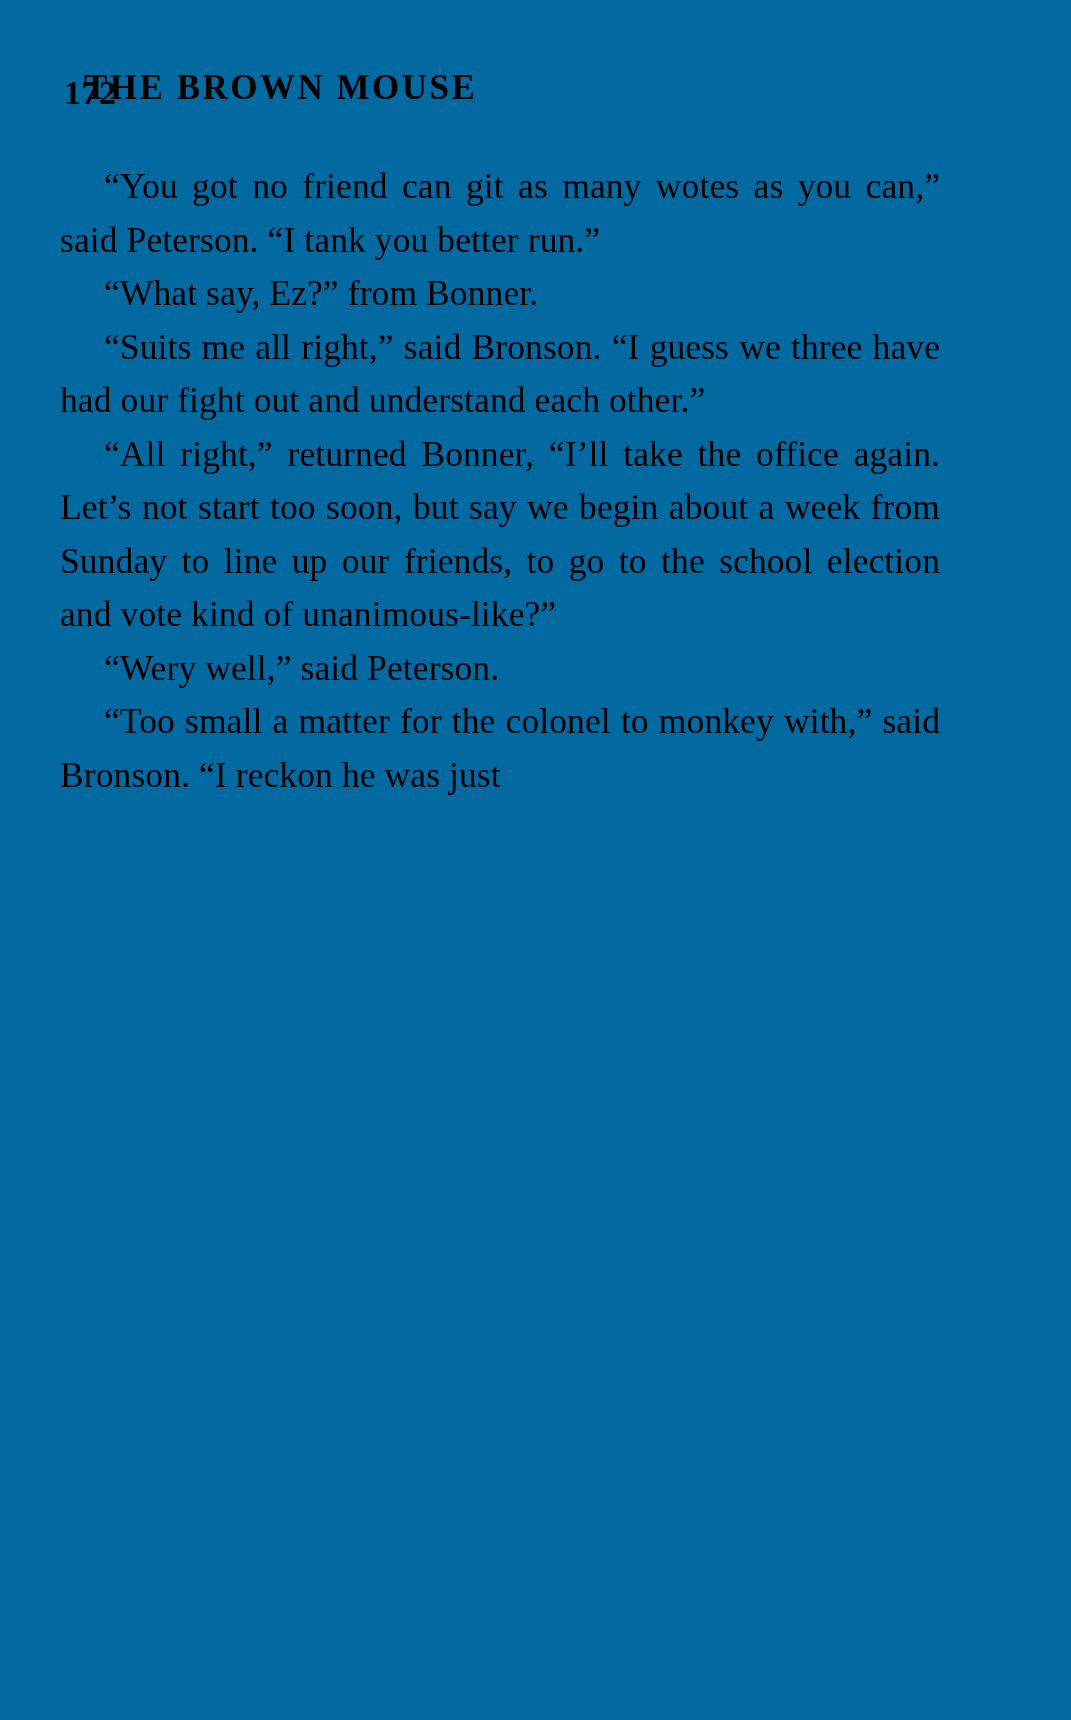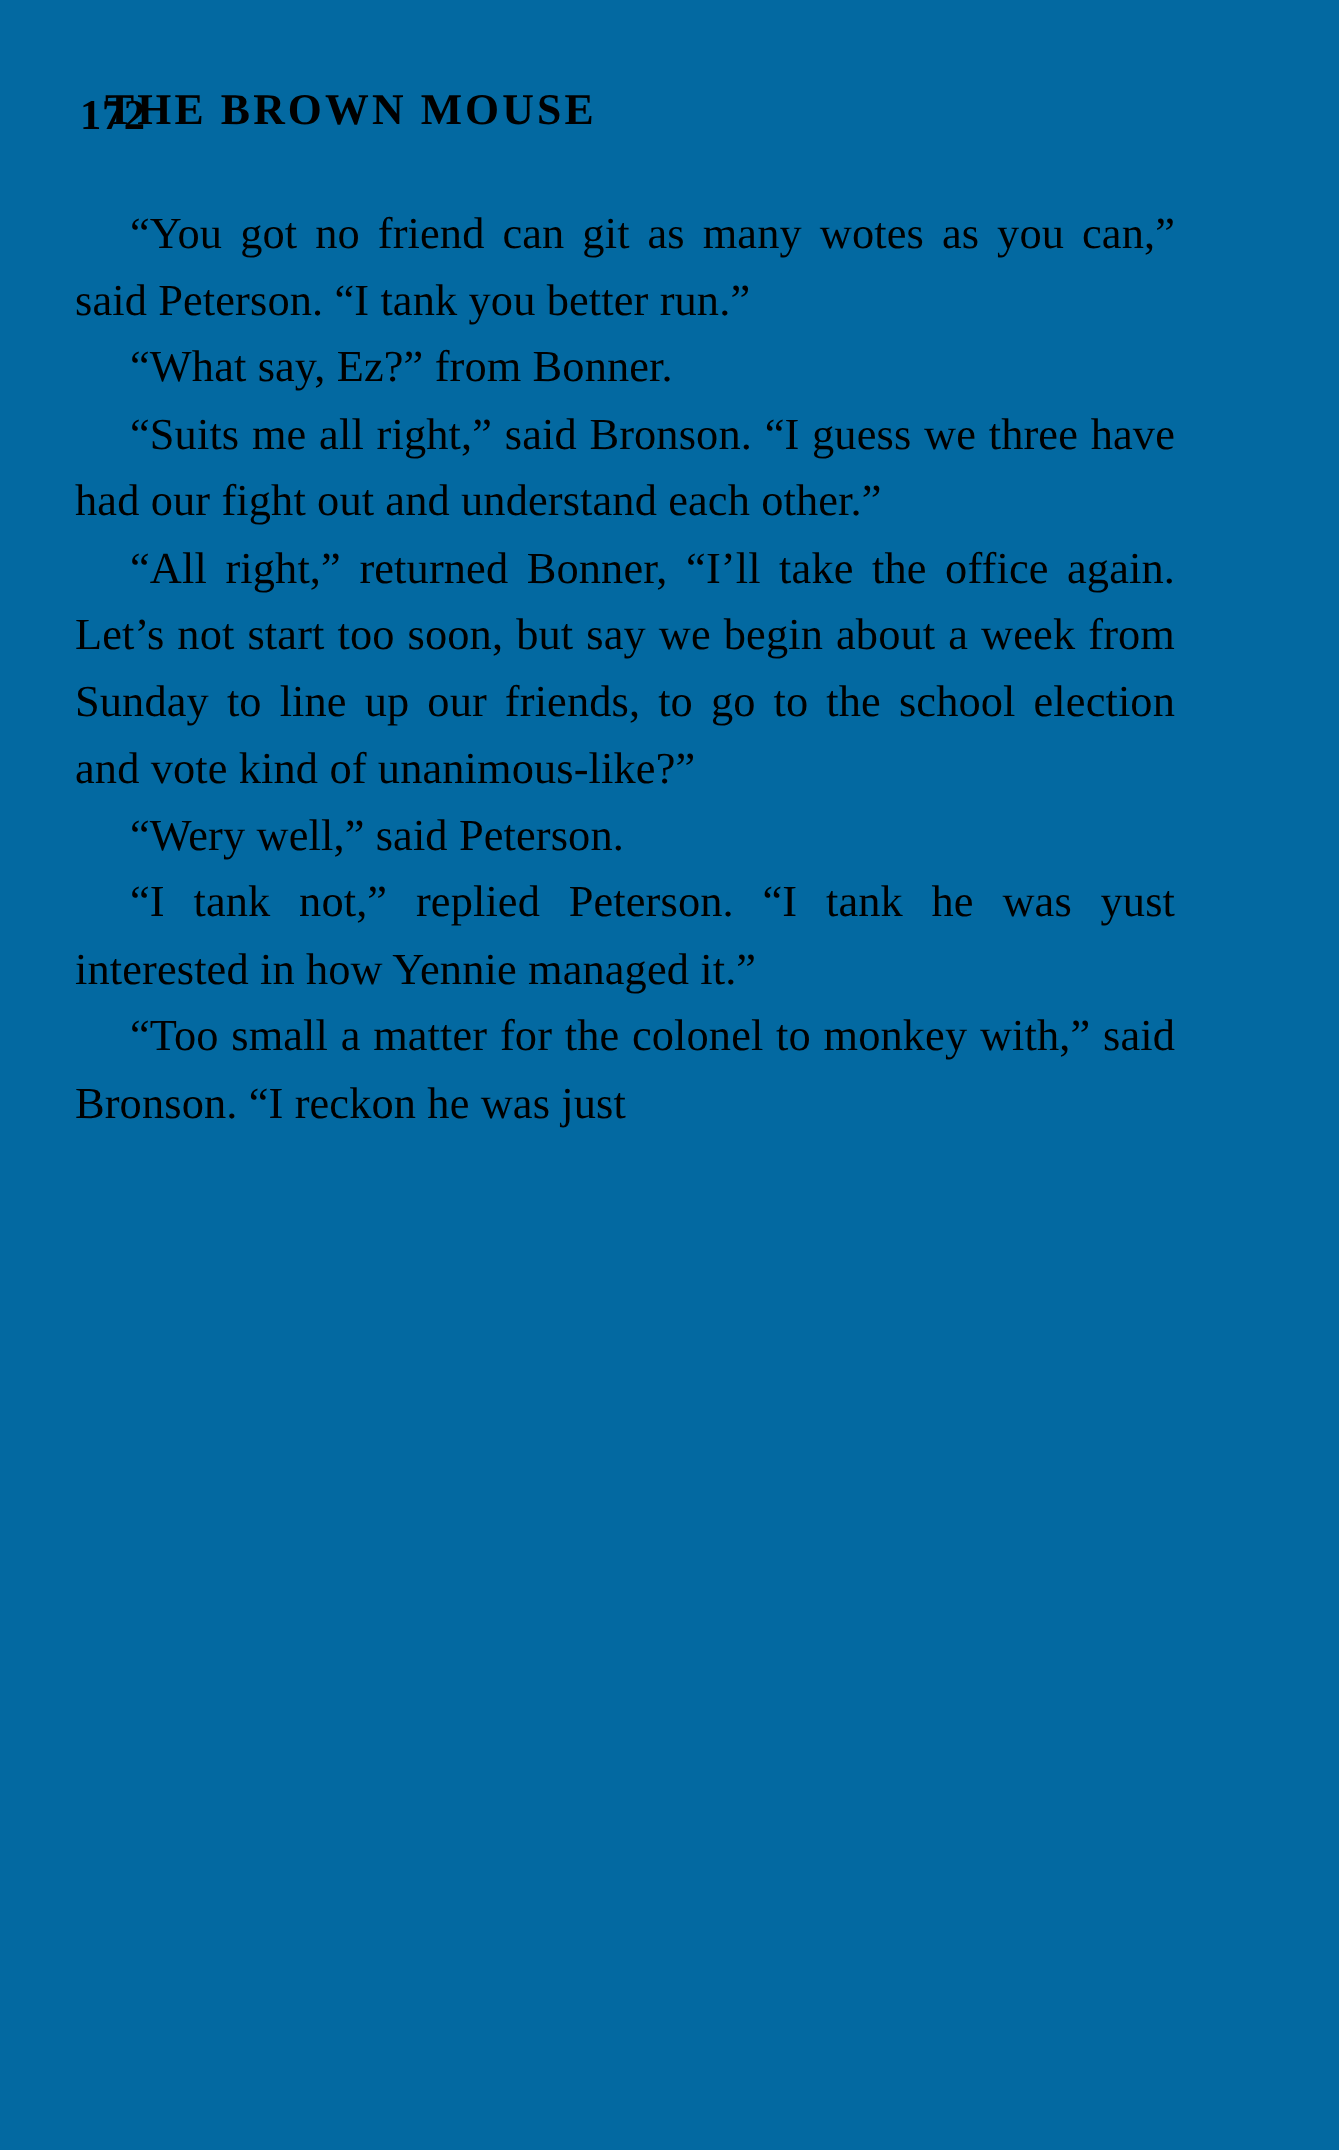--- a/index.html
+++ b/index.html
@@ -72,17 +72,16 @@
     <div class="folio">172</div>
     <div class="running-title">THE BROWN MOUSE</div>
   </div>
 
   <div class="body-text">
     <p>“You got no friend can git as many wotes as you can,” said Peterson.  “I tank you better run.”</p>
     <p>“What say, Ez?” from Bonner.</p>
     <p>“Suits me all right,” said Bronson.  “I guess we three have had our fight out and understand each other.”</p>
     <p>“All right,” returned Bonner, “I’ll take the office again.  Let’s not start too soon, but say we begin about a week from Sunday to line up our friends, to go to the school election and vote kind of unanimous-like?”</p>
     <p>“Wery well,” said Peterson.</p>
-    <p>“I tank not,” replied Peterson.  “I tank he was yust interested in how Yennie managed it.”</p>
     <p>“Too small a matter for the colonel to monkey with,” said Bronson.  “I reckon he was just</p>
   </div>
 
 </div>
 
 </body></html>

